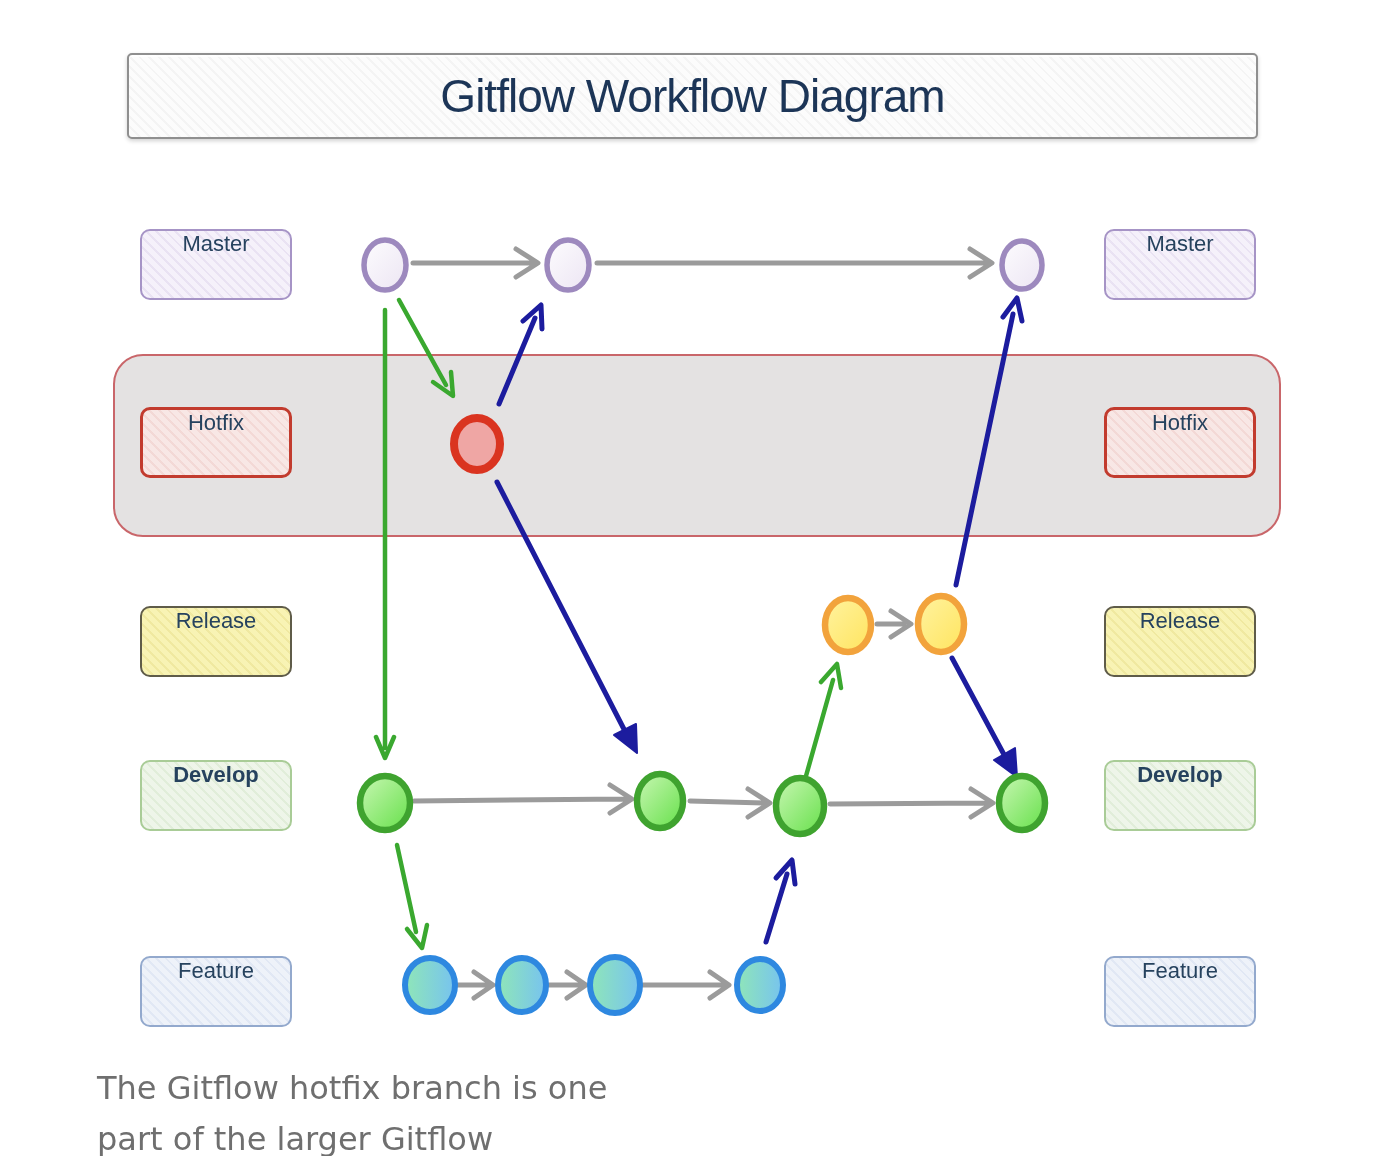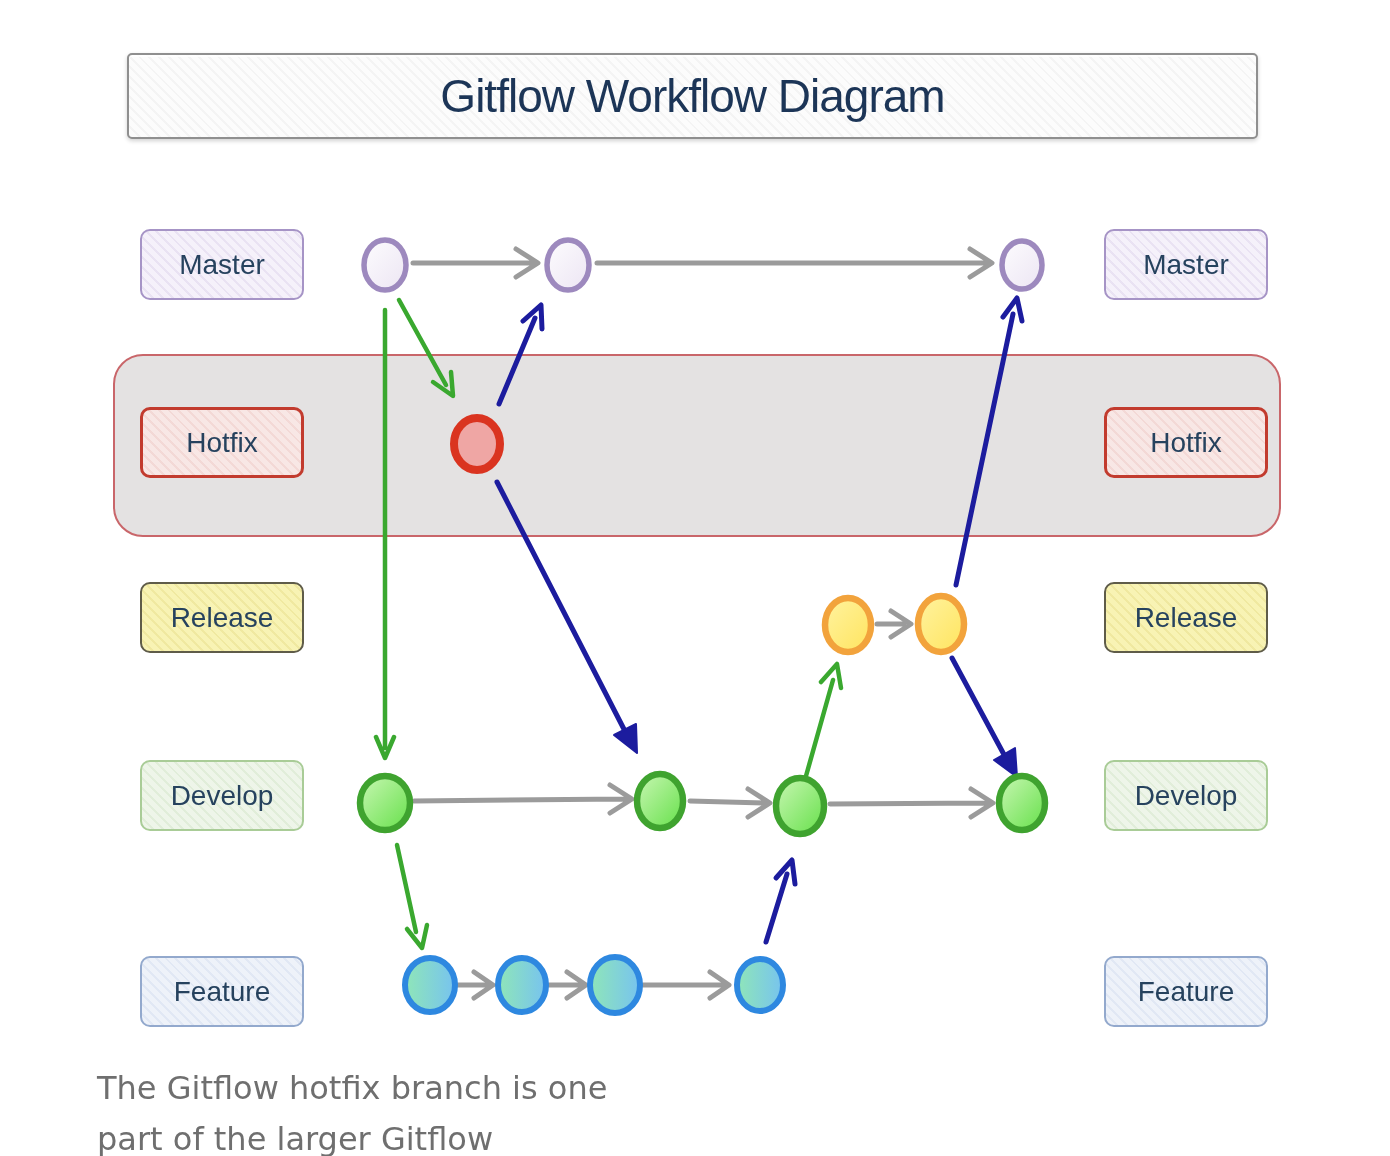--- a/index.html
+++ b/index.html
@@ -27,32 +27,32 @@
   }
   .hotfix-band {
     position: absolute; left: 113px; top: 354px;
     width: 1168px; height: 183px;
     background: #e4e2e2;
     border: 2px solid #c9666a;
     border-radius: 30px;
   }
   .lb {
     position: absolute;
-    width: 164px; height: 71px;
+    width: 152px; height: 71px;
     border-radius: 10px;
-    display: flex; align-items: center; justify-content: center;
-    font-size: 28px; color: #26425e;
+    display: flex; align-items: flex-start; justify-content: center;
+    font-size: 22px; color: #26425e;
     z-index: 5;
   }
   .col-left  { left: 140px; }
   .col-right { left: 1104px; }
   .row-master  { top: 229px; }
   .row-hotfix  { top: 407px; }
-  .row-release { top: 582px; }
-  .row-develop { top: 760px; }
+  .row-release { top: 606px; }
+  .row-develop { top: 760px; font-weight: bold; }
   .row-feature { top: 956px; }
   .lb-master {
     border: 2px solid #a694c6;
     background: repeating-linear-gradient(45deg, rgba(150,120,190,0.12) 0 2px, transparent 2px 7px), #f5f1fa;
   }
   .lb-hotfix {
     border: 3px solid #c23b2e;
     background: repeating-linear-gradient(45deg, rgba(200,90,80,0.10) 0 2px, transparent 2px 7px), #f8e7e5;
   }
   .lb-release {

